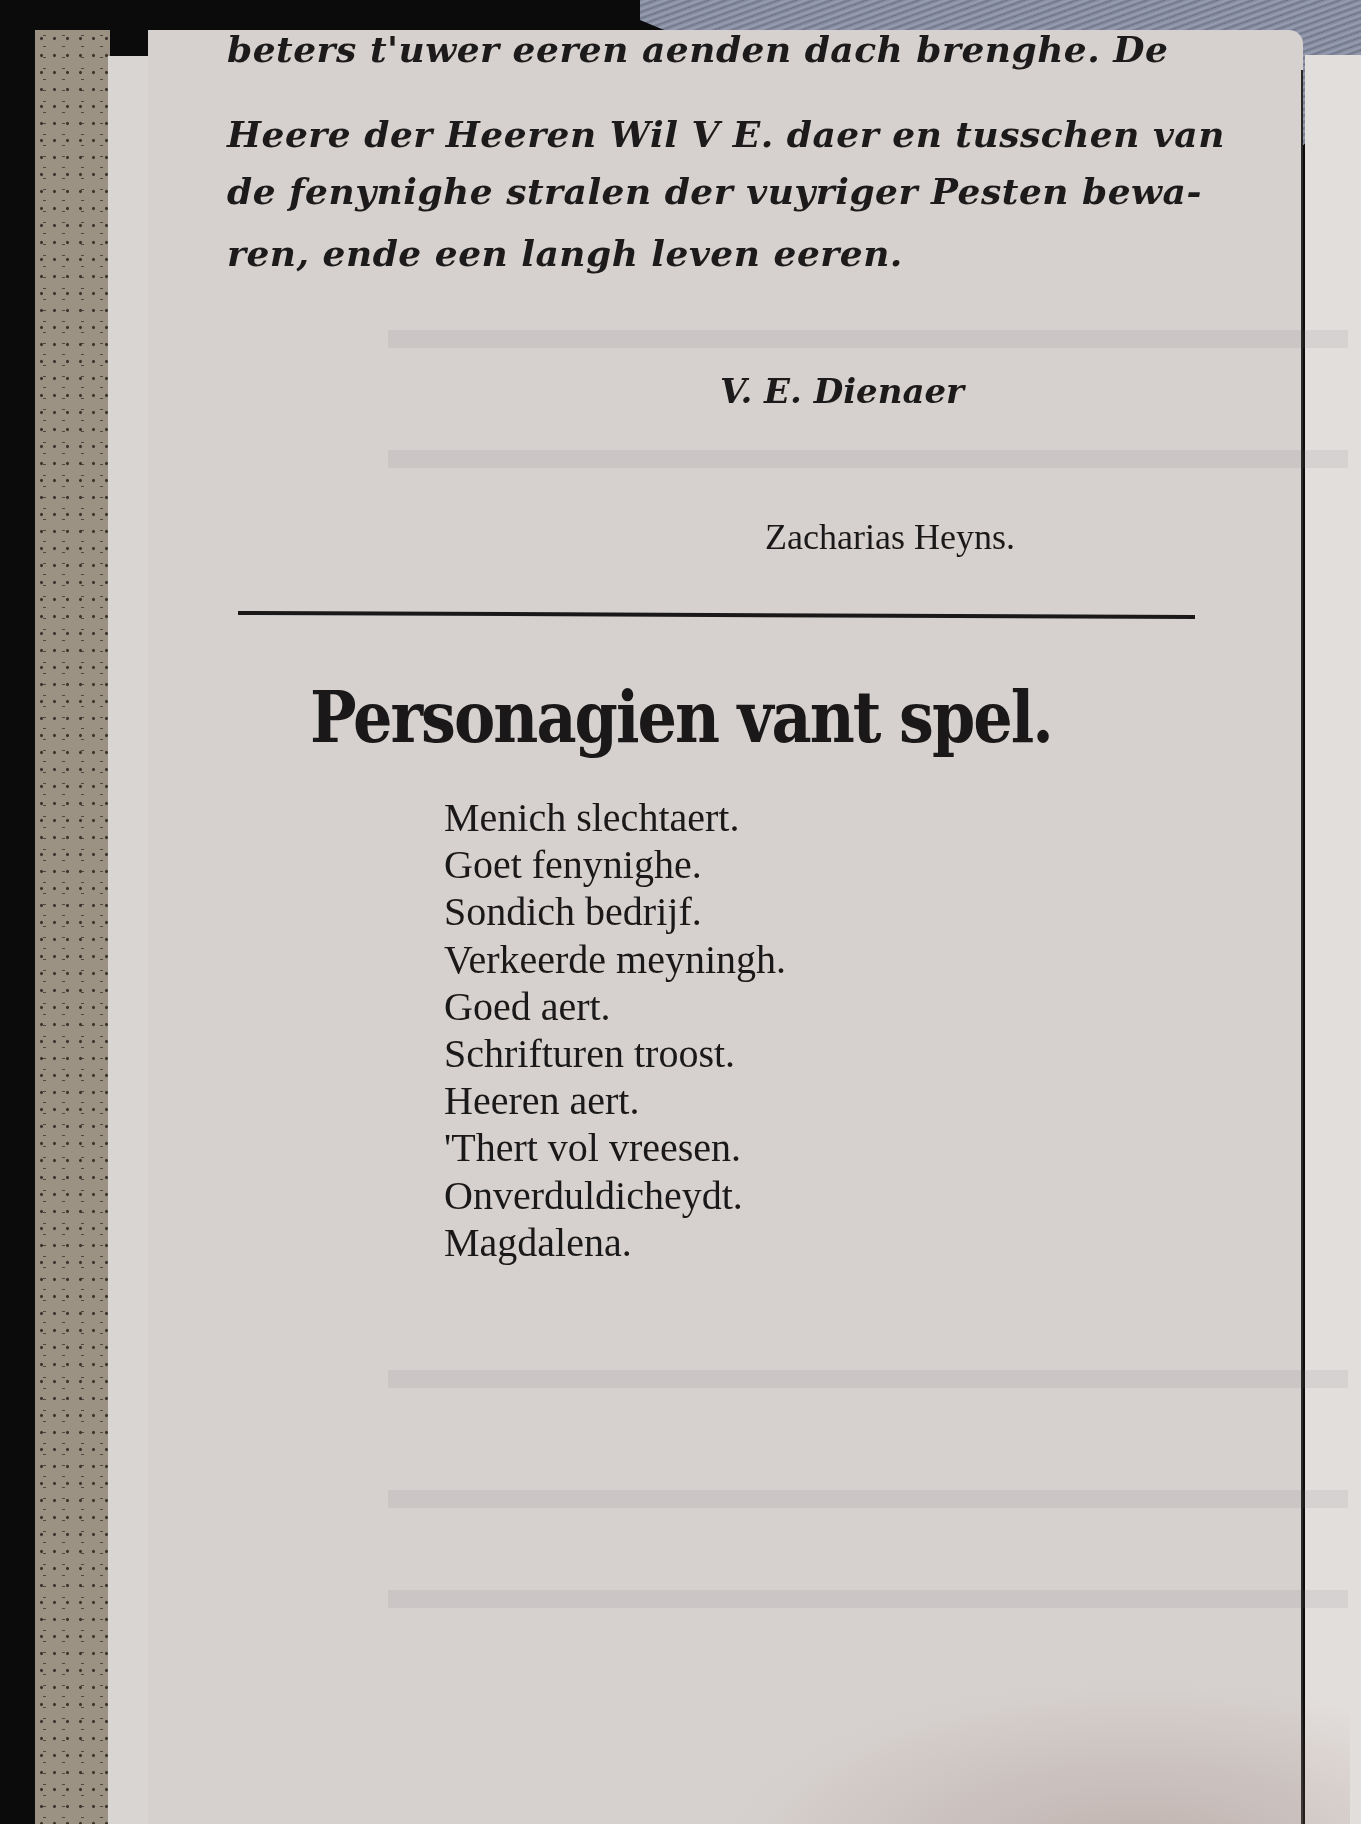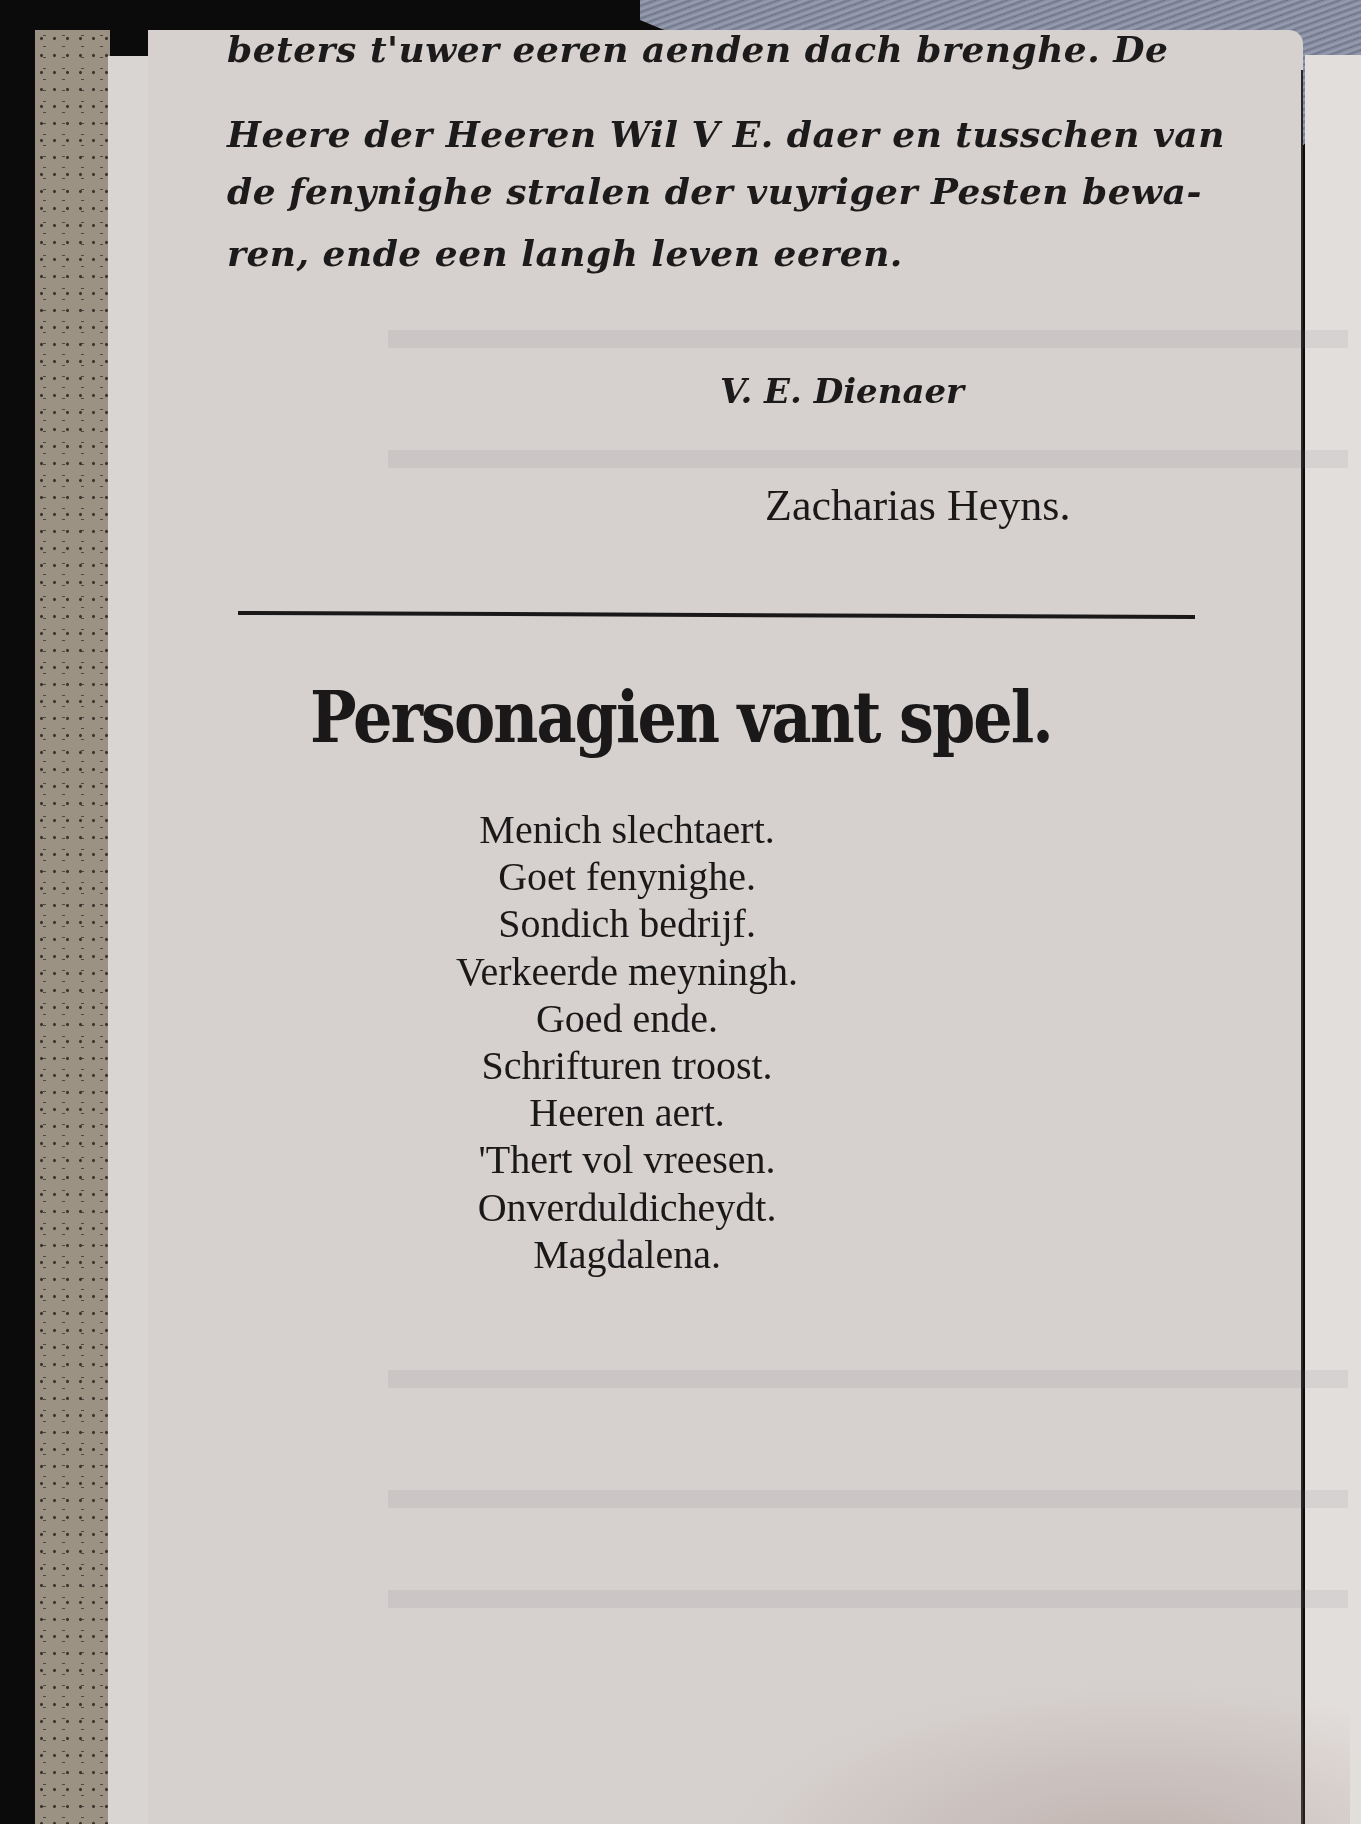--- a/index.html
+++ b/index.html
@@ -15,25 +15,25 @@
     border-top-right-radius:14px; }
   .page::after { content:""; position:absolute; right:0; top:40px; width:2px; height:100%; background:#2a2827; }
   .nextpage { position:absolute; left:1305px; top:55px; width:56px; height:1769px; background:#e2dedc; }
   .shadow { position:absolute; left:650px; top:1650px; width:700px; height:174px;
     background: radial-gradient(ellipse at 70% 120%, rgba(150,120,110,0.35), transparent 60%); }
   .ghost { position:absolute; left:240px; width:960px; height:18px; background:rgba(120,120,130,0.12); }
 
   .italic { position:absolute; left:227px; font-family:"DejaVu Serif", serif; font-style:italic; font-weight:bold;
     font-size:36px; color:#1c1a1a; letter-spacing:0.5px; white-space:nowrap;text-align:right; }
   .sig { position:absolute; font-family:"DejaVu Serif", serif; font-style:italic; font-weight:bold; font-size:34px; color:#1c1a1a;margin-top:21px; }
-  .name { position:absolute; font-family:"Liberation Serif", serif; font-size:44px; color:#1a1818; }
+  .name { position:absolute; font-family:"Liberation Serif", serif; font-size:36px; color:#1a1818;margin-top:36px; }
   .rule { position:absolute; left:238px; top:613px; width:957px; height:4px; background:#1a1818; transform:rotate(0.25deg); }
   .heading { position:absolute; left:310px; top:675px; font-family:"DejaVu Serif", serif; font-weight:bold; font-size:62px;
     letter-spacing:-2px; color:#1a1818; transform:scaleY(1.15); transform-origin:left top; }
-  .list { position:absolute; left:440px; top:790px; margin:16px; padding:0; list-style:none;text-align:center; }
+  .list { position:absolute; left:440px; top:790px; margin:4px; padding:0; list-style:none; }
   .list li { font-family:"Liberation Serif", serif; font-size:40px; color:#1a1818; line-height:47.2px; }
 </style>
 </head>
 <body>
 
 <div class="fabric"></div>
 <div class="binding"></div>
 <div class="strip"></div>
 <div class="nextpage"></div>
 
@@ -56,19 +56,19 @@
 
 <div class="rule"></div>
 
 <div class="heading">Personagien vant spel.</div>
 
 <ul class="list">
   <li>Menich slechtaert.</li>
   <li>Goet fenynighe.</li>
   <li>Sondich bedrijf.</li>
   <li>Verkeerde meyningh.</li>
-  <li>Goed ende.</li>
+  <li>Goed aert.</li>
   <li>Schrifturen troost.</li>
   <li>Heeren aert.</li>
   <li>'Thert vol vreesen.</li>
   <li>Onverduldicheydt.</li>
   <li>Magdalena.</li>
 </ul>
 
 </body></html>

